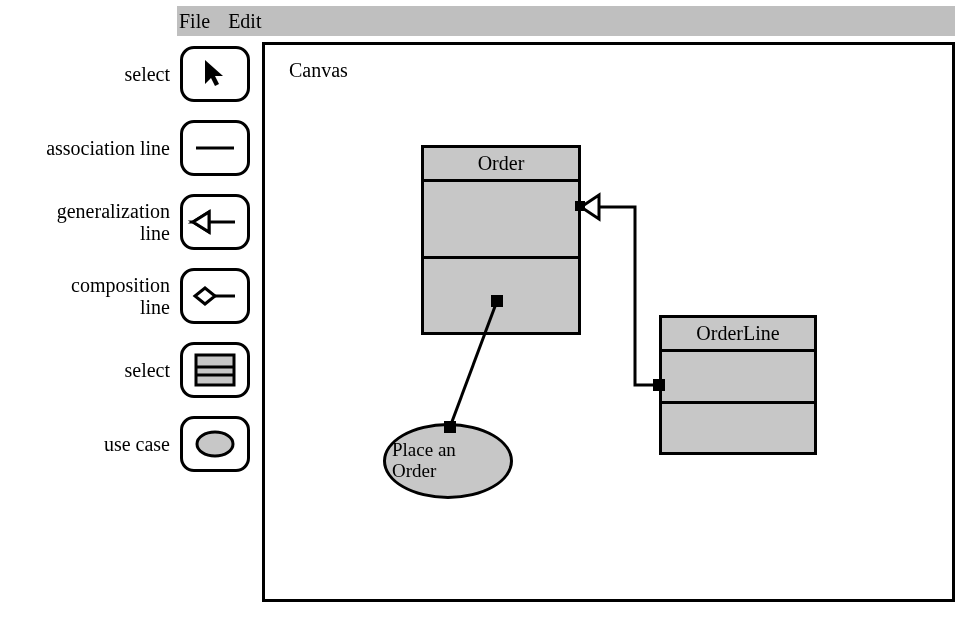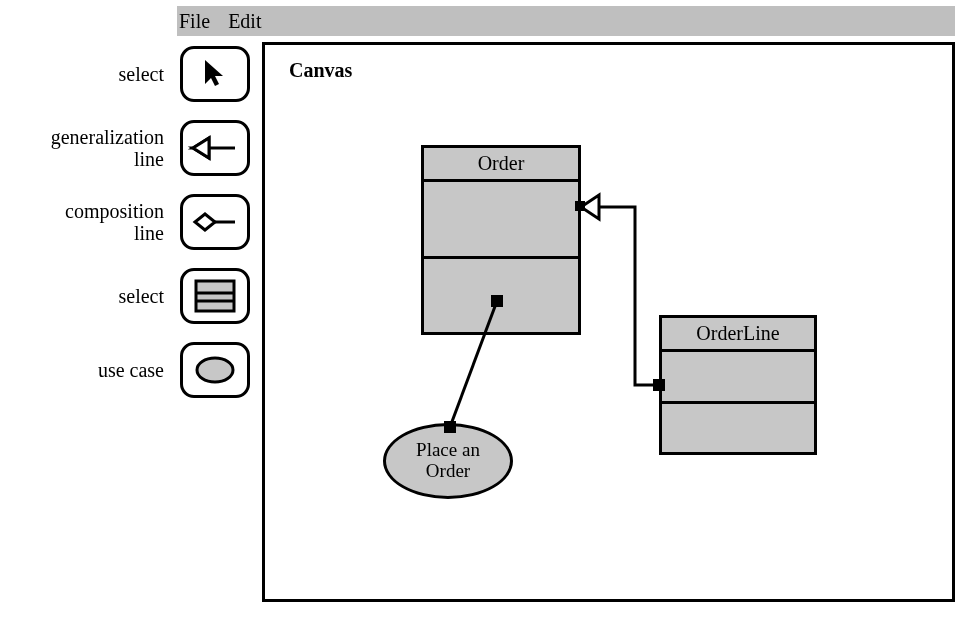--- a/index.html
+++ b/index.html
@@ -31,21 +31,21 @@
     width: 250px;
     display: flex;
     flex-direction: column;
     gap: 18px;
     padding-top: 4px;
   }
   .tool-row {
     display: flex;
     align-items: center;
     justify-content: flex-end;
-    gap: 16px;
+    gap: 10px;
   }
   .tool-label {
     text-align: right;
     font-size: 20px;
     line-height: 1.1;
     max-width: 130px;
   }
   .tool-button {
     width: 70px;
     height: 56px;
@@ -63,21 +63,20 @@
     width: 693px;
     height: 560px;
     border: 3px solid #000;
     background: #fff;
   }
   .canvas-title {
     position: absolute;
     left: 24px;
     top: 14px;
     font-size: 20px;
-    font-weight: bold;
   }
   .uml-class {
     position: absolute;
     border: 3px solid #000;
     background: #c7c7c7;
     display: flex;
     flex-direction: column;
   }
   .uml-class .title {
     border-bottom: 3px solid #000;
@@ -91,21 +90,20 @@
   }
   .uml-class .section:last-child { border-bottom: none; }
   .uml-usecase {
     position: absolute;
     border: 3px solid #000;
     background: #c7c7c7;
     border-radius: 50%;
     display: flex;
     align-items: center;
     justify-content: center;
-    text-align: center;
     font-size: 19px;
     line-height: 1.1;
     padding: 0 6px;
   }
   svg.overlay {
     position: absolute;
     left: 0; top: 0;
     pointer-events: none;
   }
 </style>
@@ -121,20 +119,28 @@
 
   <div class="tool-row">
     <div class="tool-label">select</div>
     <div class="tool-button">
       <svg width="36" height="36" viewBox="0 0 36 36">
         <polygon points="8,4 8,28 14,22 18,30 22,28 18,20 26,20" fill="#000"></polygon>
       </svg>
     </div>
   </div>
 
+  <div class="tool-row">
+    <div class="tool-label">association line</div>
+    <div class="tool-button">
+      <svg width="50" height="30" viewBox="0 0 50 30">
+        <line x1="6" y1="15" x2="44" y2="15" stroke="#000" stroke-width="3"></line>
+      </svg>
+    </div>
+  </div>
 
   <div class="tool-row">
     <div class="tool-label">generalization line</div>
     <div class="tool-button">
       <svg width="56" height="36" viewBox="0 0 56 36">
         <line x1="22" y1="18" x2="48" y2="18" stroke="#000" stroke-width="3"></line>
         <polygon points="22,18 6,18 22,8 22,18 6,18 22,28" fill="#fff" stroke="#000" stroke-width="3" stroke-linejoin="miter"></polygon>
         <polygon points="6,18 22,8 22,28" fill="#fff" stroke="#000" stroke-width="3"></polygon>
       </svg>
     </div>

